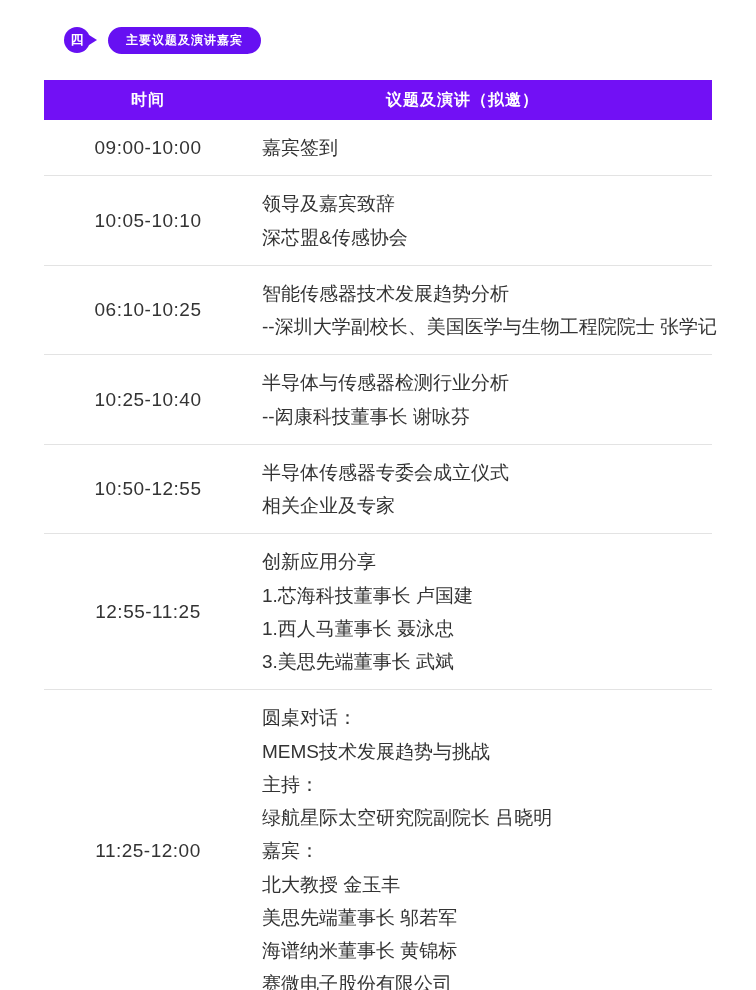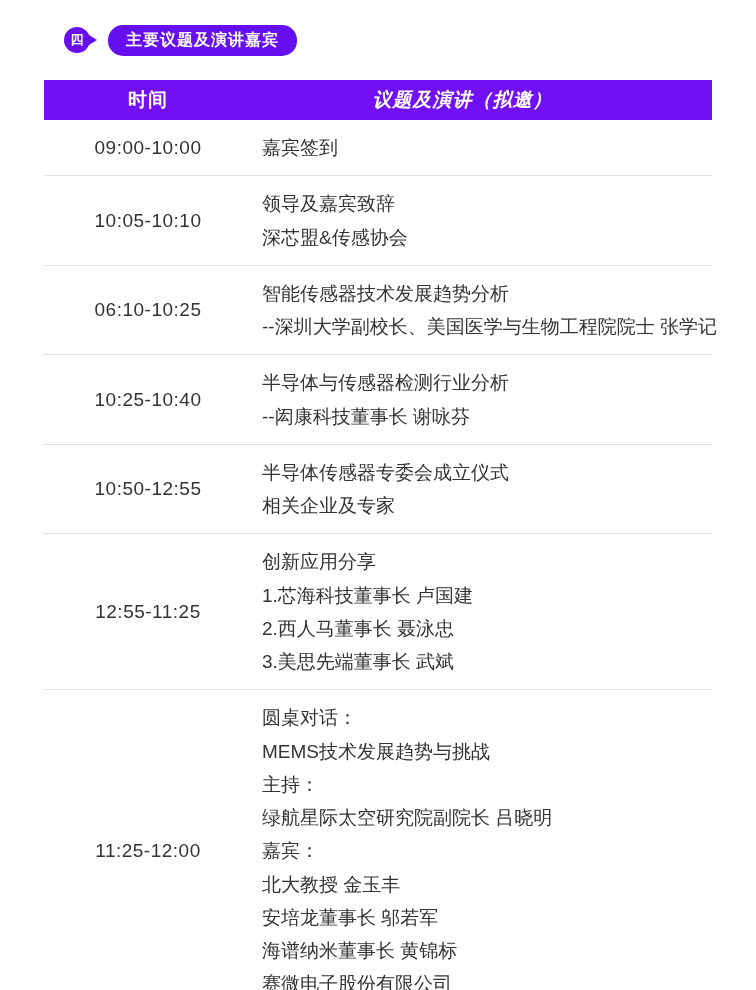--- a/index.html
+++ b/index.html
@@ -78,49 +78,49 @@
     width: 0;
     height: 0;
     border-top: 5px solid transparent;
     border-bottom: 5px solid transparent;
     border-left: 8px solid #6610f2;
   }
   .sec-pill {
     margin-left: 18px;
     background: #6610f2;
     color: #ffffff;
-    font-size: 16px;
+    font-size: 12px;
     font-weight: bold;
     letter-spacing: 1px;
     padding: 7px 18px 8px 18px;
     border-radius: 15px;
     line-height: 1;
     white-space: nowrap;
   }
 
   
   .agenda-table {
     width: 668px;
     border-collapse: collapse;
     table-layout: fixed;
   }
   .agenda-table thead th {
     background: #7210f5;
     color: #ffffff;
-    font-size: 19px;
+    font-size: 16px;
     font-weight: bold;
     letter-spacing: 1px;
     height: 38px;
     vertical-align: middle;
   }
   .col-time { width: 208px; }
   .col-topic { width: 460px; }
 
   .agenda-table thead th.th-time { text-align: center; }
-  .agenda-table thead th.th-topic { text-align: center; padding-right: 40px; font-style: italic; }
+  .agenda-table thead th.th-topic { text-align: center; padding-right: 40px; }
 
   .agenda-table tbody tr {
     border-bottom: 1px solid #e3e3e3;
   }
   .agenda-table tbody td {
     vertical-align: middle;
     font-size: 19px;
     color: #333;
     padding-top: 11px;
     padding-bottom: 11px;
@@ -206,34 +206,34 @@
             <td class="topic-cell">
               <span class="topic-line">半导体传感器专委会成立仪式</span>
               <span class="topic-line">相关企业及专家</span>
             </td>
           </tr>
           <tr>
             <td class="time-cell">12:55-11:25</td>
             <td class="topic-cell">
               <span class="topic-line">创新应用分享</span>
               <span class="topic-line">1.芯海科技董事长 卢国建</span>
-              <span class="topic-line">2.西人马董事长 聂泳忠</span>
+              <span class="topic-line">1.西人马董事长 聂泳忠</span>
               <span class="topic-line">3.美思先端董事长 武斌</span>
             </td>
           </tr>
           <tr>
             <td class="time-cell">11:25-12:00</td>
             <td class="topic-cell">
               <span class="topic-line">圆桌对话：</span>
               <span class="topic-line">MEMS技术发展趋势与挑战</span>
               <span class="topic-line">主持：</span>
               <span class="topic-line">绿航星际太空研究院副院长 吕晓明</span>
               <span class="topic-line">嘉宾：</span>
               <span class="topic-line">北大教授 金玉丰</span>
-              <span class="topic-line">安培龙董事长 邬若军</span>
+              <span class="topic-line">美思先端董事长 邬若军</span>
               <span class="topic-line">海谱纳米董事长 黄锦标</span>
               <span class="topic-line">赛微电子股份有限公司</span>
             </td>
           </tr>
           <tr>
             <td class="time-cell">12:00</td>
             <td class="topic-cell">
               <span class="topic-line">活动结束</span>
             </td>
           </tr>

